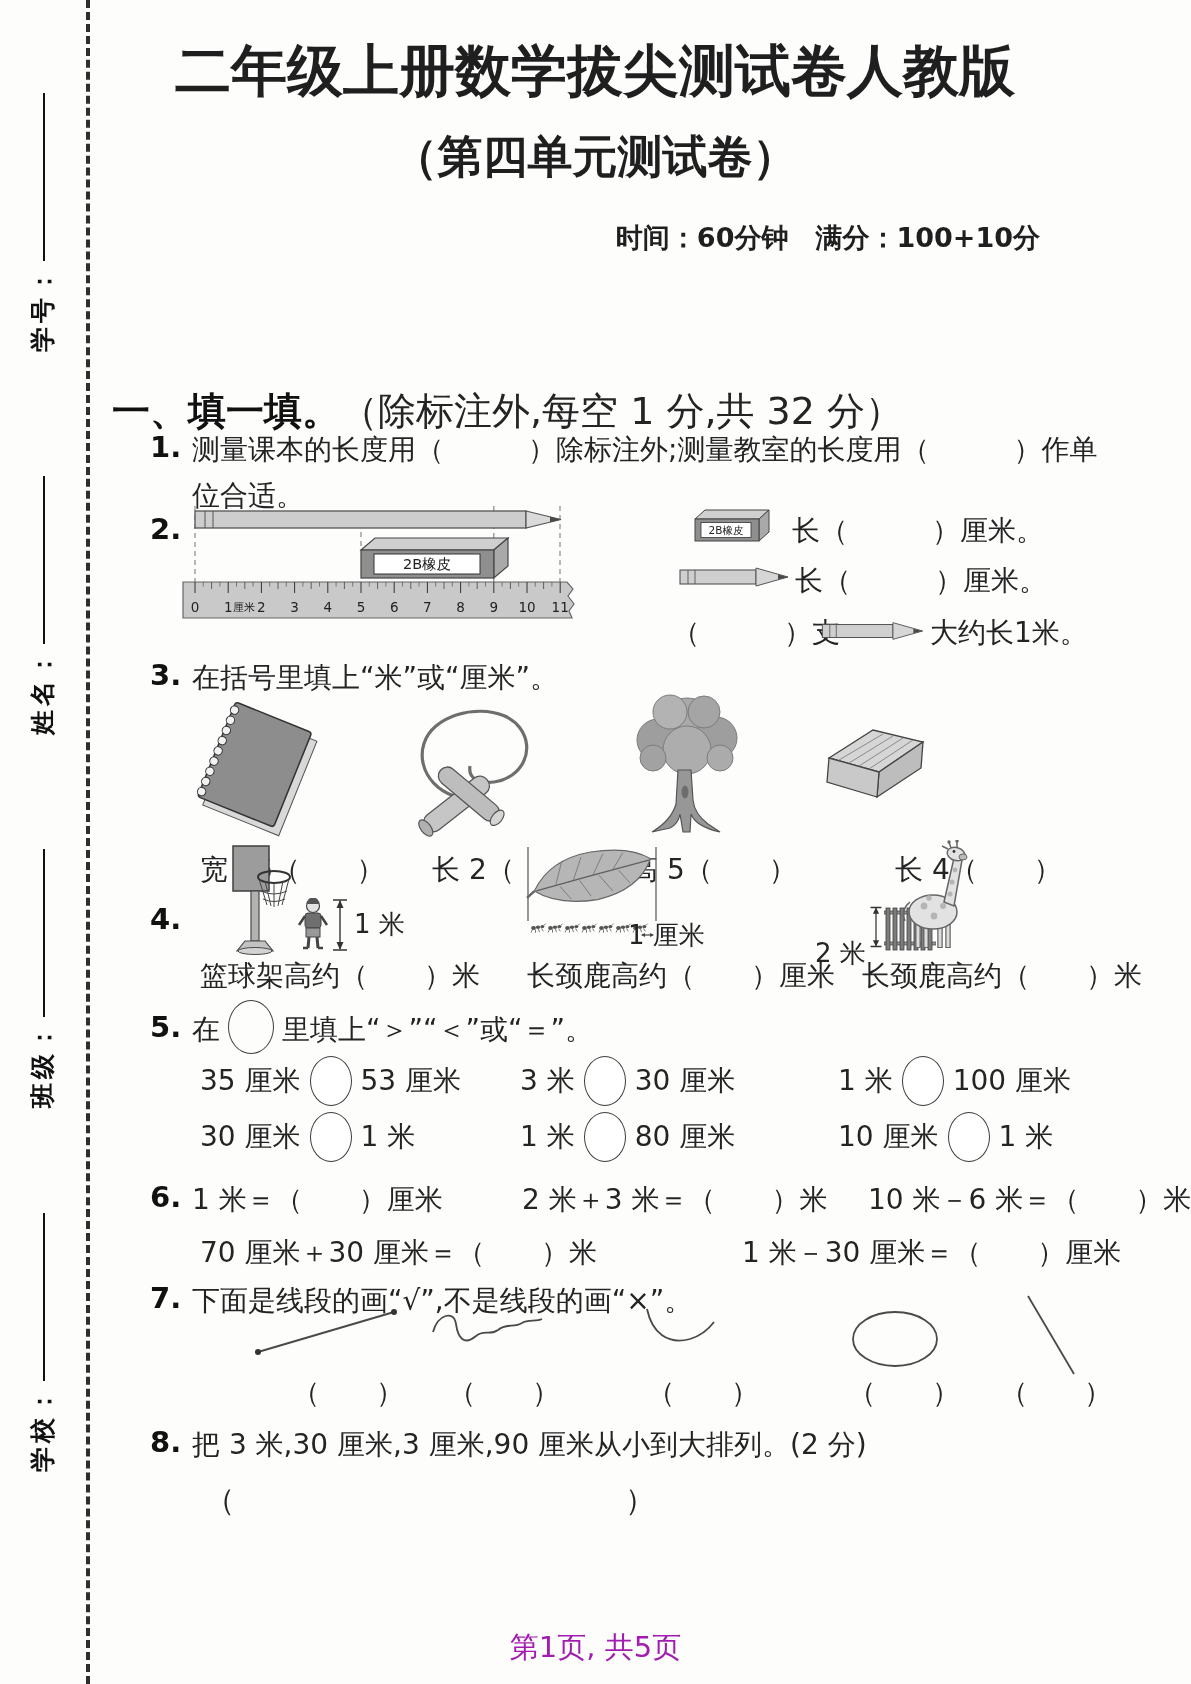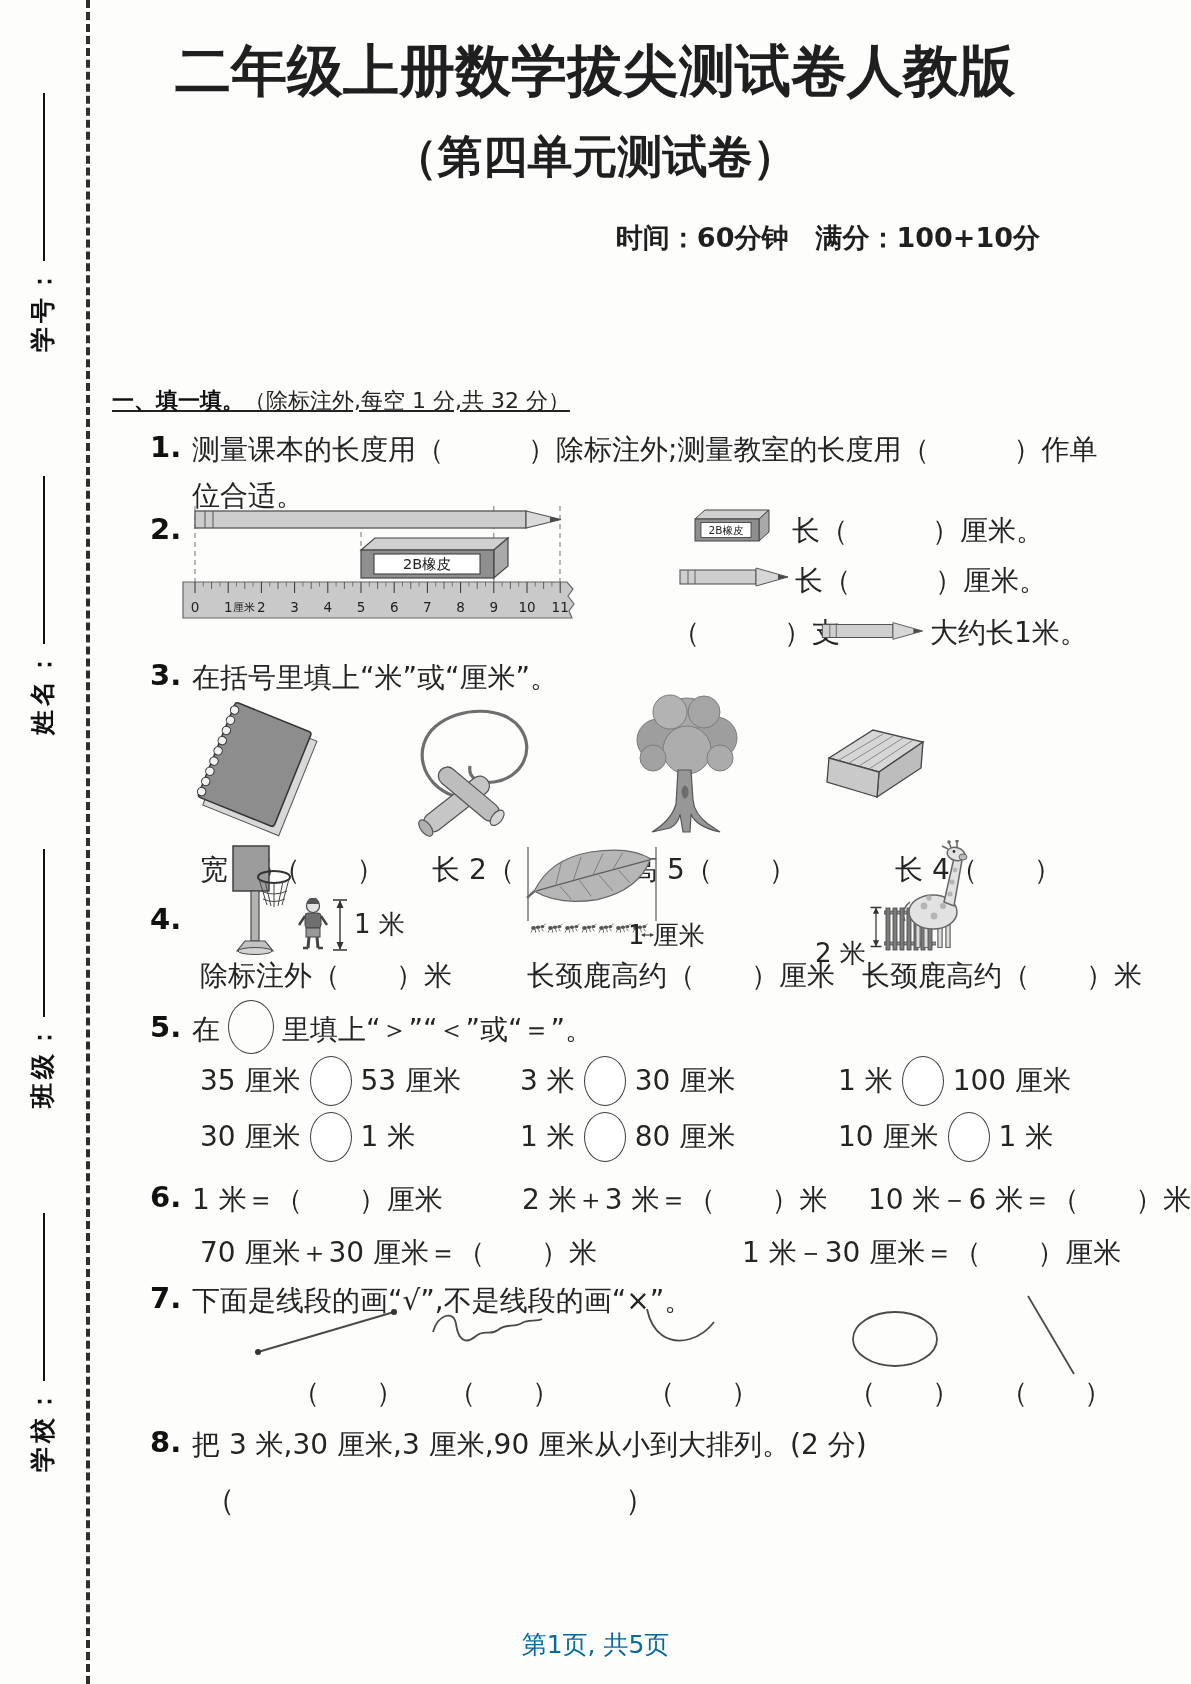--- a/index.html
+++ b/index.html
@@ -14,26 +14,26 @@
   .title{left:90px;width:1010px;top:34px;text-align:center;font-size:56px;font-weight:700;}
   .subtitle{left:90px;width:1010px;top:127px;text-align:center;font-size:45px;font-weight:700;}
   .info{left:540px;width:500px;top:220px;text-align:right;font-size:27px;font-weight:600;}
   table.score{left:130px;top:257px;width:902px;border-collapse:collapse;table-layout:fixed;position:absolute;}
   table.score td{border:2.4px solid #1d1d1d;text-align:center;font-size:30px;font-weight:700;padding:0;color:#151515;}
   table.score tr.r1 td{height:60px;}
   table.score tr.r2 td{height:56px;}
   .qt{position:absolute;font-size:28px;white-space:nowrap;color:#242424;}
   .qnum{font-weight:700;font-size:29px;color:#111;}
   .bold{font-weight:700;color:#111;}
-  .sec{font-size:22px;text-decoration:underline;}
+  .sec{font-size:38px;}
   .cmp{display:flex;align-items:center;gap:9px;position:absolute;font-size:28px;white-space:nowrap;color:#242424;}
   .circle{width:40px;height:48px;border:1.7px solid #3c3c3c;border-radius:50%;flex:0 0 auto;background:#fff;}
   .hcircle{position:absolute;width:44px;height:52px;border:1.8px solid #3c3c3c;border-radius:50%;}
   .ann{position:absolute;font-size:26px;white-space:nowrap;color:#242424;}
-  .footer{left:30px;width:1131px;top:1628px;text-align:center;font-size:25px;color:#0369a1;}
+  .footer{left:30px;width:1131px;top:1628px;text-align:center;font-size:29px;color:#a21caf;}
 </style>
 </head>
 <body>
 
 <div class="divider"></div>
 
 <div class="side" style="top:352px">
   <span>学号：</span><span class="blank"></span>
 </div>
 <div class="side" style="top:735px">
@@ -287,21 +287,21 @@
     <circle cx="61" cy="1" r="1.7" fill="#666"></circle>
   <circle cx="28" cy="66" r="3.4" fill="#b5b5b5"></circle>
     <circle cx="38" cy="76" r="3.4" fill="#b5b5b5"></circle>
   <circle cx="47" cy="66" r="3" fill="#b5b5b5"></circle>
     <circle cx="33" cy="58" r="2.7" fill="#b5b5b5"></circle>
   <circle cx="56" cy="42" r="2.6" fill="#b5b5b5"></circle>
     <circle cx="59" cy="30" r="2.4" fill="#b5b5b5"></circle>
   <circle cx="54" cy="54" r="2.6" fill="#b5b5b5"></circle>
 </svg>
 
-<div class="qt" style="left:200px;top:957px">除标注外（　　）米</div>
+<div class="qt" style="left:200px;top:957px">篮球架高约（　　）米</div>
 <div class="qt" style="left:527px;top:957px">长颈鹿高约（　　）厘米</div>
 <div class="qt" style="left:862px;top:957px">长颈鹿高约（　　）米</div>
 
 <div class="qt qnum" style="left:150px;top:1010px">5.</div>
 <div class="qt" style="left:192px;top:1011px">在</div>
 <div class="hcircle" style="left:228px;top:1000px"></div>
 <div class="qt" style="left:282px;top:1011px">里填上“＞”“＜”或“＝”。</div>
 
 <div class="cmp" style="left:200px;top:1056px">
   <span>35 厘米</span>

